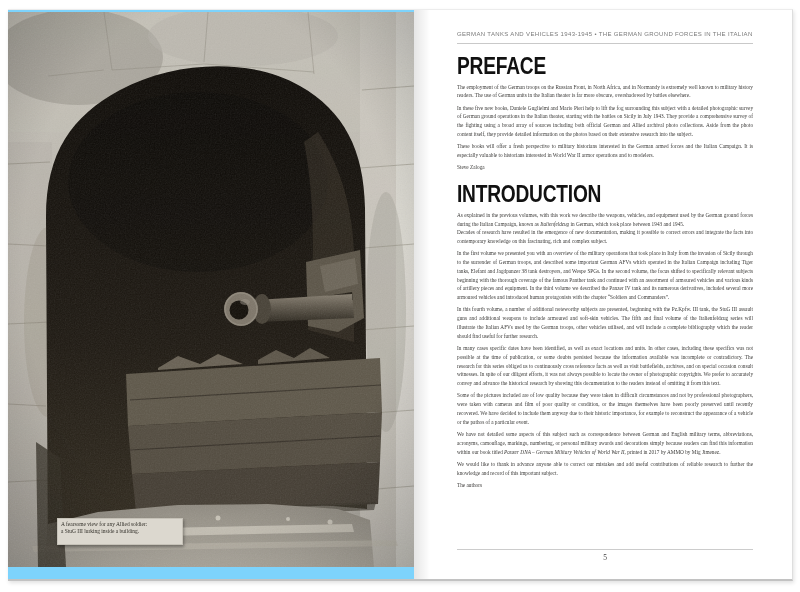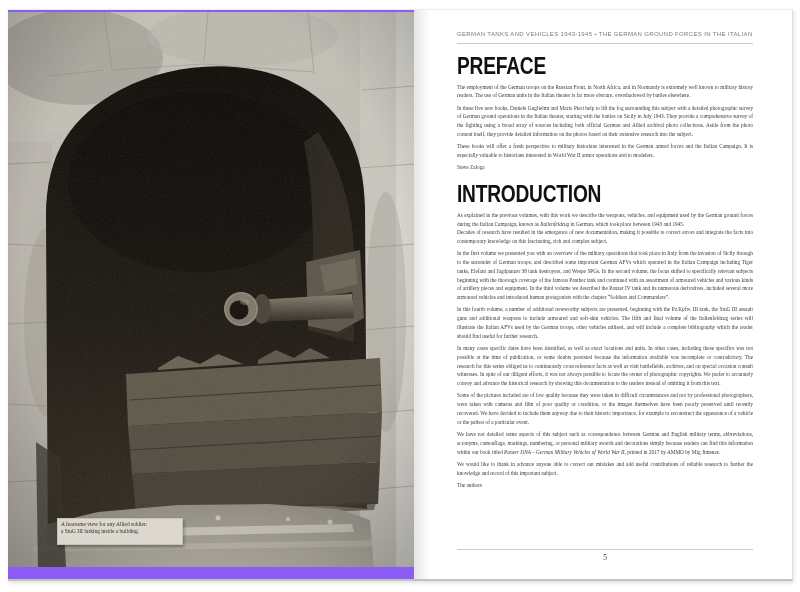--- a/index.html
+++ b/index.html
@@ -1,18 +1,18 @@
 <!DOCTYPE html>
 <html><head>
 <meta charset="utf-8">
 <style>
   html,body{margin:0;padding:0;}
   body{width:800px;height:592px;background:#ffffff;font-family:"Liberation Serif", serif;overflow:hidden;}
   .canvas{position:relative;width:800px;height:592px;background:#ffffff;overflow:hidden;}
-  .spread{position:absolute;left:8px;top:9px;width:784px;height:569px;background:#8b5cf6;
+  .spread{position:absolute;left:8px;top:9px;width:784px;height:569px;background:#7dd3fc;
           border-top:1px solid #ececec;border-bottom:2px solid #c2c2c2;border-right:1px solid #dedede;
           box-shadow:1px 2px 4px rgba(0,0,0,.12);}
   
   .photo-page{position:absolute;left:0;top:2px;width:406px;height:555px;background:#b3afa6;overflow:hidden;}
   .photo-page svg{display:block;}
   .caption-box{position:absolute;left:49px;top:506px;width:118px;background:#dcd8cf;
                border:1px solid #c6c2b8;box-shadow:1px 2px 3px rgba(0,0,0,.35);padding:2px 3px;}
   .caption-inner{width:176px;transform:scale(0.62);transform-origin:0 0;
                  font-family:"Liberation Serif", serif;font-size:8.8px;line-height:10.6px;color:#33302a;}
   .caption-inner span{display:block;}

